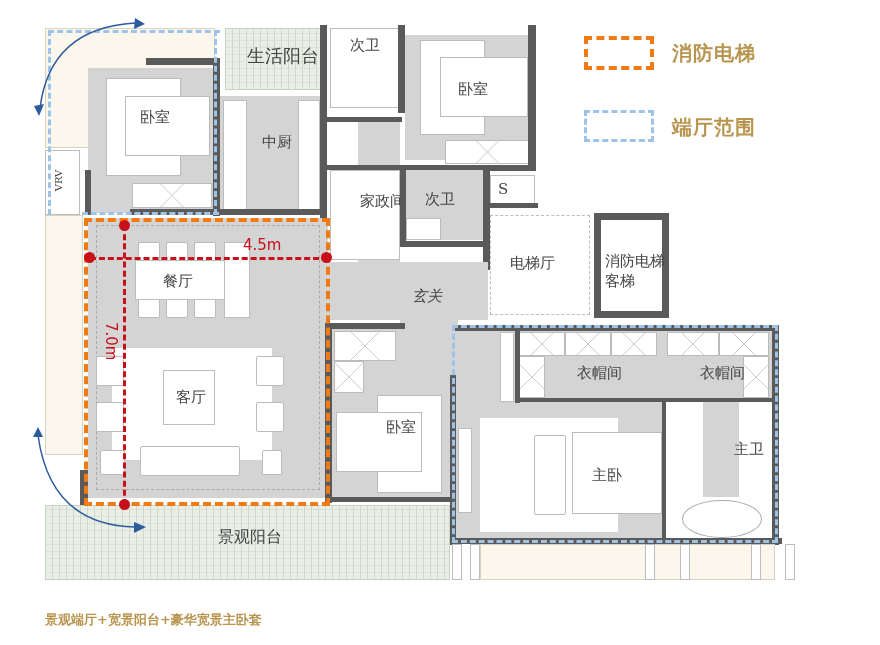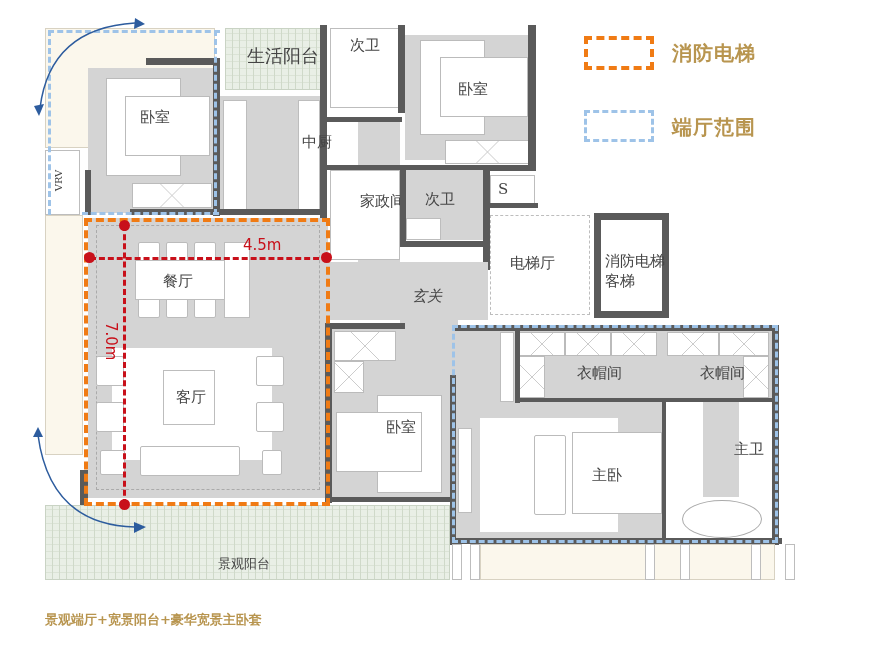--- a/index.html
+++ b/index.html
@@ -45,21 +45,21 @@
   <div class="closet" style="left:132px;top:183px;width:80px;height:25px;"></div>
   <div class="lbl" style="left:140px;top:108px;">卧室</div>
 
   <div class="balc" style="left:225px;top:28px;width:100px;height:62px;"></div>
   <div class="lbl" style="left:247px;top:44px;font-size:18px;">生活阳台</div>
   <div class="wall" style="left:320px;top:25px;width:7px;height:240px;"></div>
 
   <div class="floor" style="left:220px;top:96px;width:100px;height:115px;"></div>
   <div class="white" style="left:223px;top:100px;width:24px;height:110px;"></div>
   <div class="white" style="left:298px;top:100px;width:22px;height:110px;"></div>
-  <div class="lbl" style="left:262px;top:133px;margin-left:40px;">中厨</div>
+  <div class="lbl" style="left:262px;top:133px;">中厨</div>
   <div class="wall" style="left:220px;top:209px;width:107px;height:6px;"></div>
 
   <div class="white" style="left:330px;top:28px;width:70px;height:80px;"></div>
   <div class="lbl" style="left:350px;top:36px;">次卫</div>
   <div class="floor" style="left:358px;top:118px;width:42px;height:145px;"></div>
   <div class="white" style="left:330px;top:170px;width:70px;height:90px;"></div>
   <div class="lbl" style="left:360px;top:192px;">家政间</div>
   <div class="wall" style="left:398px;top:25px;width:7px;height:88px;"></div>
   <div class="wall" style="left:327px;top:117px;width:75px;height:5px;"></div>
   <div class="wall" style="left:327px;top:165px;width:75px;height:5px;"></div>
@@ -164,21 +164,21 @@
 
   <div class="cream" style="left:480px;top:544px;width:295px;height:36px;"></div>
   <div class="white" style="left:452px;top:544px;width:10px;height:36px;"></div>
   <div class="white" style="left:470px;top:544px;width:10px;height:36px;"></div>
   <div class="white" style="left:645px;top:544px;width:10px;height:36px;"></div>
   <div class="white" style="left:680px;top:544px;width:10px;height:36px;"></div>
   <div class="white" style="left:751px;top:544px;width:10px;height:36px;"></div>
   <div class="white" style="left:785px;top:544px;width:10px;height:36px;"></div>
 
   <div class="balc" style="left:45px;top:505px;width:405px;height:75px;"></div>
-  <div class="lbl" style="left:218px;top:555px;font-size:13px;">景观阳台</div>
+  <div class="lbl" style="left:218px;top:527px;font-size:16px;">景观阳台</div>
 
   <div class="dash-b" style="left:48px;top:30px;width:172px;height:185px;border-right:none;border-bottom:none;"></div>
   <div class="dash-b" style="left:214px;top:30px;width:3px;height:185px;border-left:none;border-top:none;border-bottom:none;"></div>
   <div class="dash-b" style="left:82px;top:212px;width:137px;height:3px;border-left:none;border-right:none;border-top:none;"></div>
   <div class="dash-b" style="left:452px;top:325px;width:326px;height:218px;"></div>
 
   <div class="dash-o" style="left:84px;top:218px;width:246px;height:288px;"></div>
 
   <div class="dim" style="left:90px;top:257px;width:238px;height:0;border-top-width:3px;border-left:none;border-right:none;border-bottom:none;"></div>
   <div class="dim" style="left:123px;top:225px;width:0;height:280px;border-left-width:3px;border-top:none;border-right:none;border-bottom:none;"></div>

